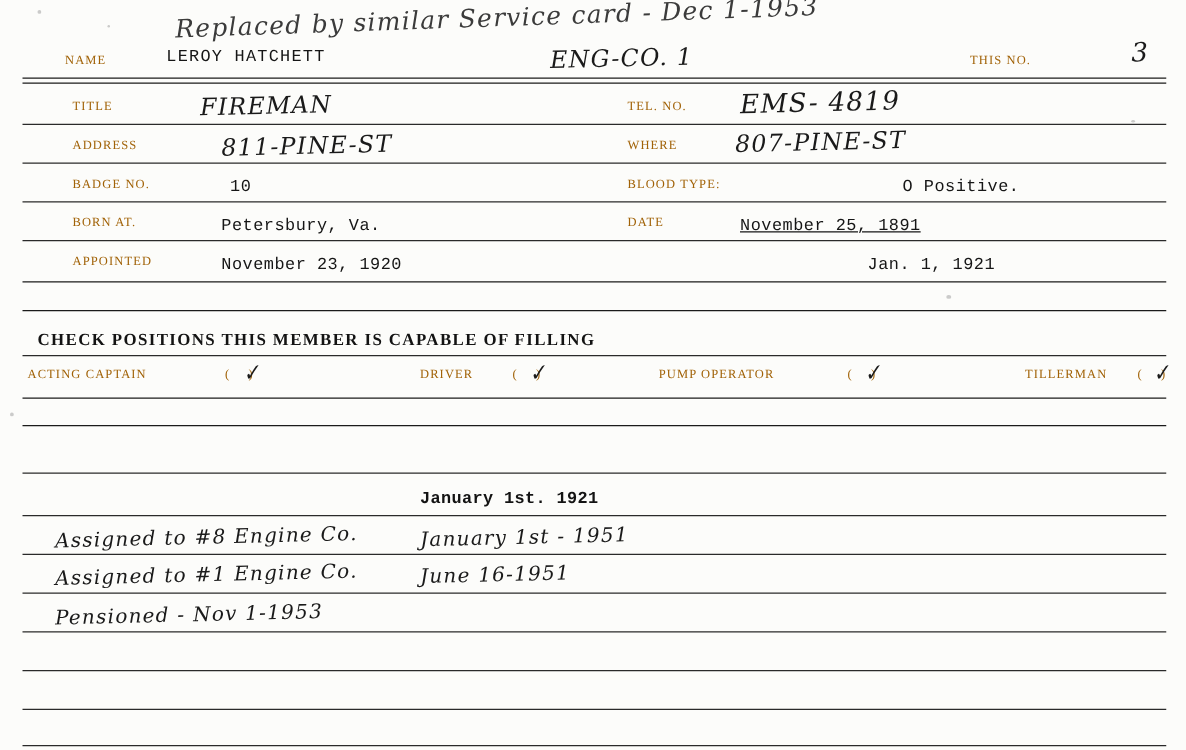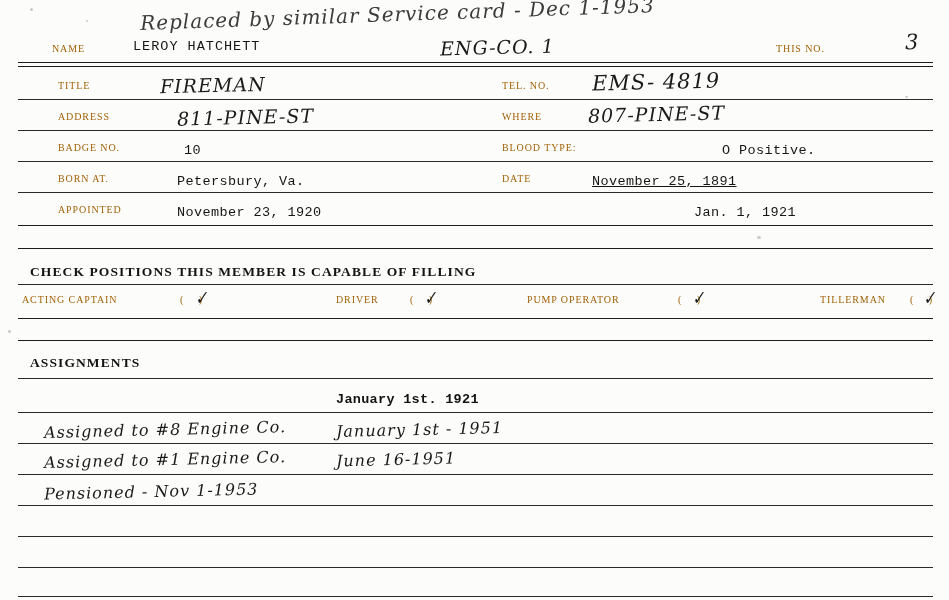--- a/index.html
+++ b/index.html
@@ -183,21 +183,20 @@
   <div class="lbl" style="left:678px; top:294px; letter-spacing:2px;">(&nbsp;&nbsp;&nbsp;)</div>
   <div class="check-mark" style="left:691px; top:288px;">✓</div>
 
   <div class="lbl" style="left:796px; top:294px;margin-left:24px;">TILLERMAN</div>
   <div class="lbl" style="left:910px; top:294px; letter-spacing:2px;">(&nbsp;&nbsp;&nbsp;)</div>
   <div class="check-mark" style="left:922px; top:288px;">✓</div>
 
   <div class="rule" style="top:318px;"></div>
   <div class="rule" style="top:340px;"></div>
 
-  <div class="center-head" style="top:355px;">ASSIGNMENTS</div>
 
   <div class="rule thin" style="top:378px;"></div>
 
   <div class="typed-assign" style="left:336px; top:392px;">January 1st. 1921</div>
   <div class="rule thin" style="top:412px;"></div>
 
   <div class="hand sm" style="left:44px; top:420px;">Assigned to #8 Engine Co.</div>
   <div class="hand sm" style="left:336px; top:420px;">January 1st - 1951</div>
   <div class="rule thin" style="top:443px;"></div>
 

